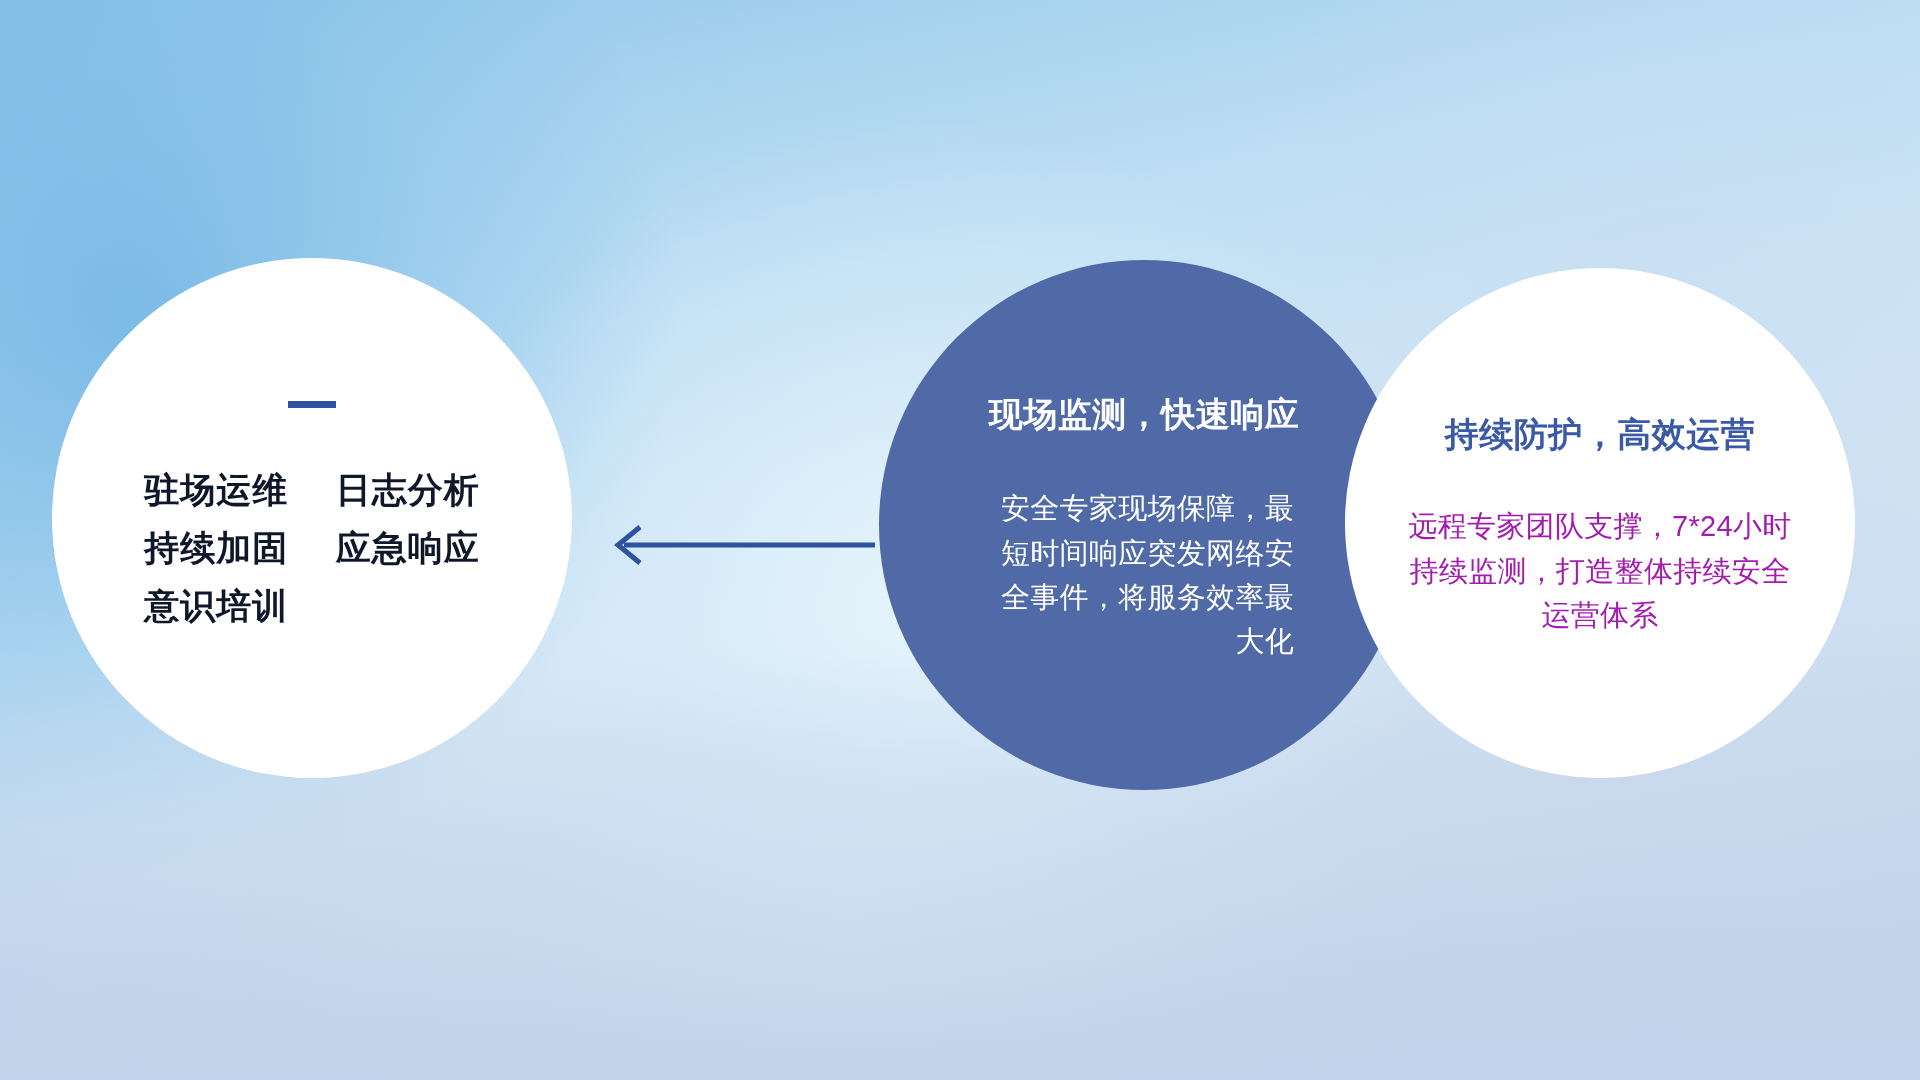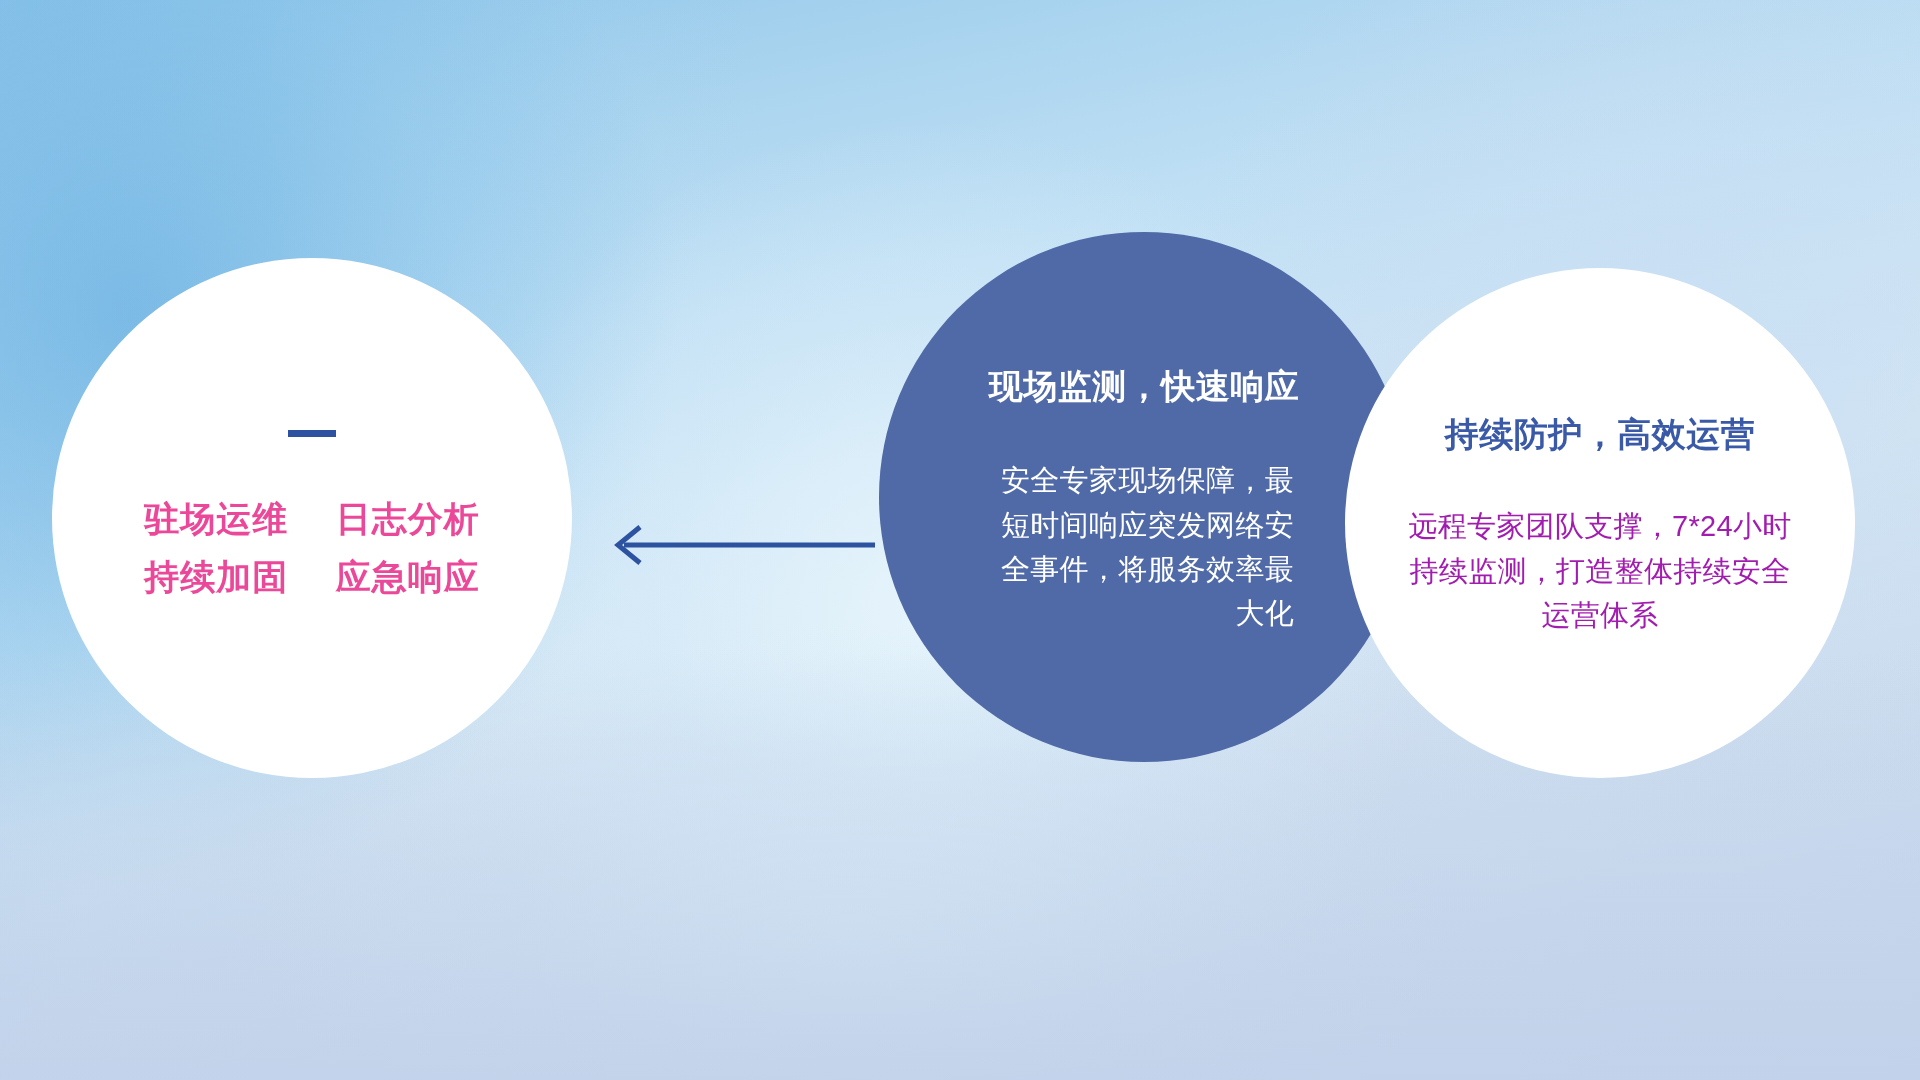--- a/index.html
+++ b/index.html
@@ -94,21 +94,21 @@
   }
 
   #circle-left {
     left: 52px;
     top: 258px;
     width: 520px;
     height: 520px;
   }
   #circle-mid {
     left: 879px;
-    top: 232px;
+    top: 260px;
     width: 530px;
     height: 530px;
     background: #4f6aa6;
     text-decoration: underline;
   }
   #circle-right {
     left: 1345px;
     top: 268px;
     width: 510px;
     height: 510px;
@@ -128,21 +128,21 @@
   }
   .blue-dash {
     width: 48px;
     height: 7px;
     background: #2d52a0;
     margin-bottom: 53px;
     flex: none;
   }
   .left-lines {
     text-align: left;
-    color: #ec4899;
+    color: #0f172a;
     font-weight: bold;
     font-size: 35px;
     line-height: 1.66;
     letter-spacing: 1px;
   }
   .left-lines .gap {
     display: inline-block;
     width: 26px;
   }
 
@@ -251,20 +251,23 @@
         <div>
           <span>驻场运维</span>
           <span class="gap"></span>
           <span>日志分析</span>
         </div>
         <div>
           <span>持续加固</span>
           <span class="gap"></span>
           <span>应急响应</span>
         </div>
+        <div>
+          <span>意识培训</span>
+        </div>
       </div>
     </div>
   </div>
 
   <div id="circle-right" class="circle circle-white">
     <div class="right-content">
       <div class="right-title">持续防护，高效运营</div>
       <div class="right-body">远程专家团队支撑，7*24小时持续监测，打造整体持续安全运营体系</div>
     </div>
   </div>

